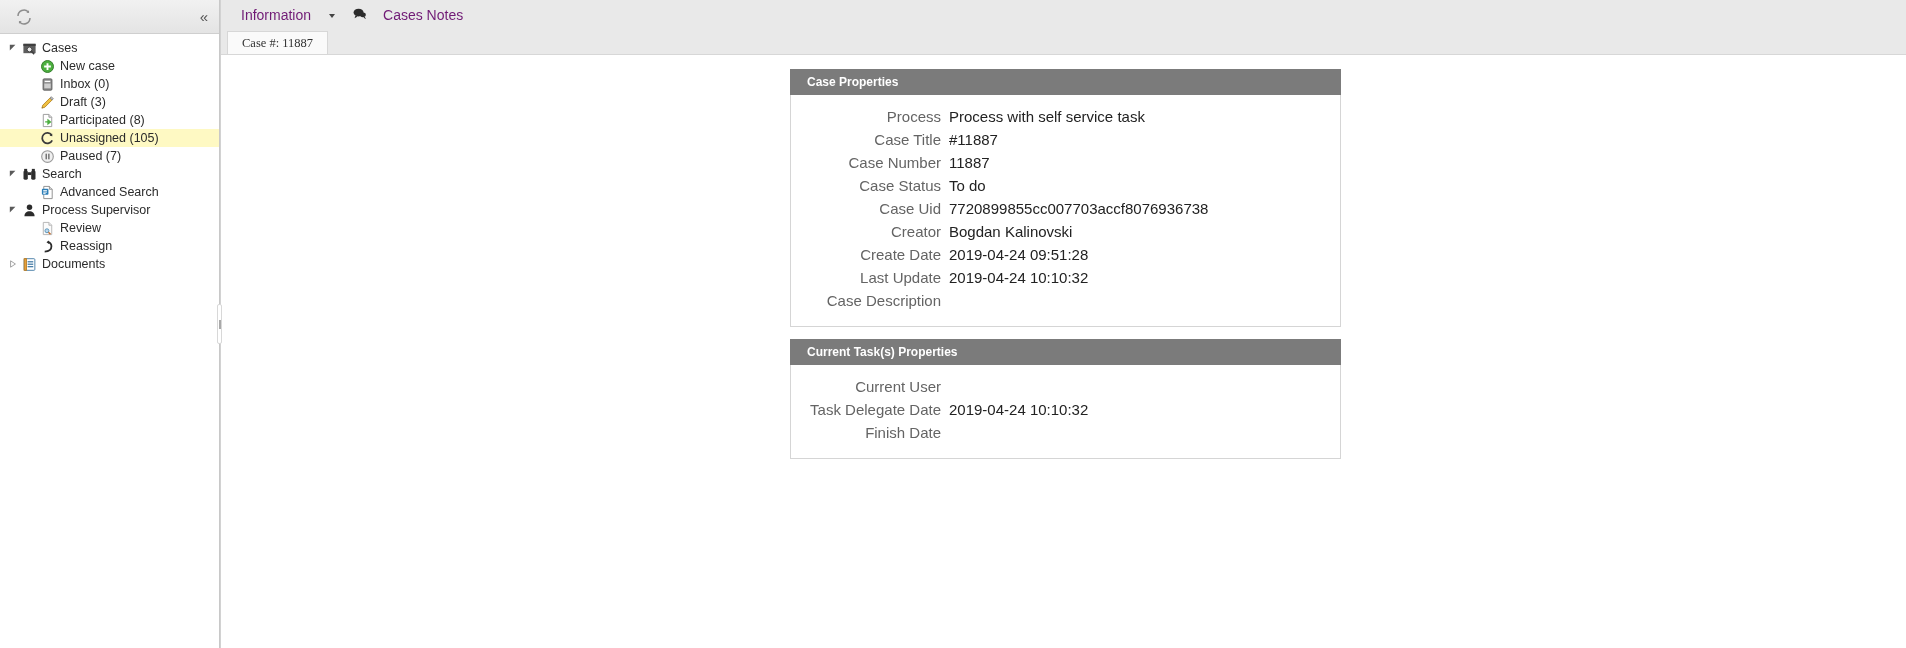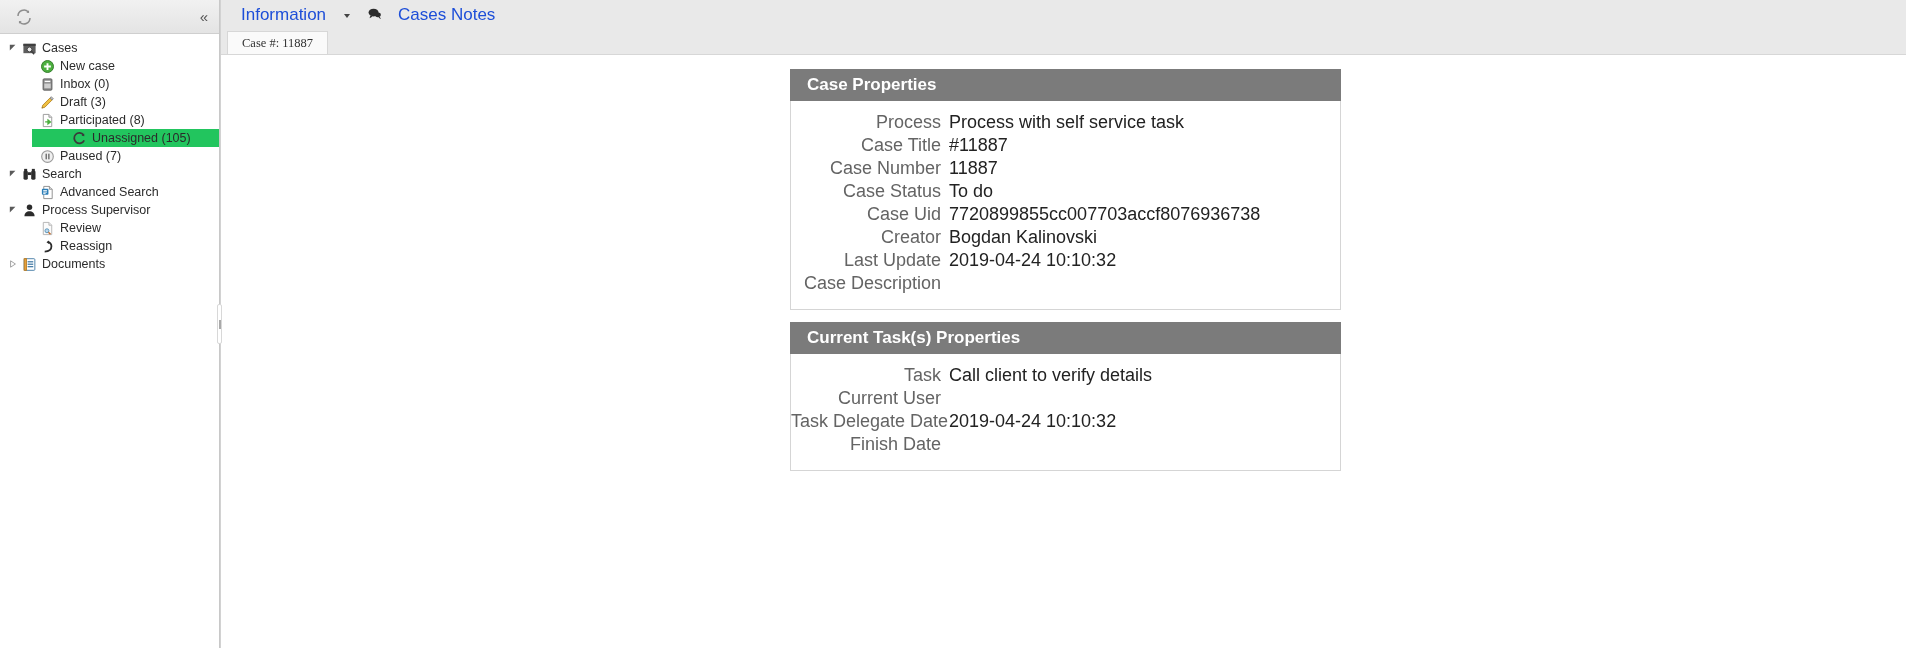--- a/index.html
+++ b/index.html
@@ -55,21 +55,21 @@
   .tree-row {
     display: flex;
     align-items: center;
     height: 18px;
     font-size: 12.5px;
     color: #2b2b2b;
     white-space: nowrap;
     cursor: pointer;
     padding-right: 15px;
   }
-  .tree-row.selected { background: #22c55e; margin-left: 32px; }
+  .tree-row.selected { background: #fef9c3; }
   .tree-row .twisty {
     width: 14px; min-width: 14px;
     display: flex; align-items: center; justify-content: center;
     color: #5a5a5a;
     font-size: 8px;
   }
   .tree-row .ico {
     width: 18px; min-width: 18px;
     height: 16px;
     display: flex; align-items: center; justify-content: center;
@@ -118,22 +118,22 @@
     border-bottom: 1px solid #e9e9e9;
     display: flex;
     align-items: center;
     padding-left: 14px;
     gap: 5px;
   }
   .menu-item {
     display: flex;
     align-items: center;
     gap: 16px;
-    font-size: 17px;
-    color: #1d4ed8;
+    font-size: 14px;
+    color: #701a75;
     padding: 4px 6px;
     cursor: pointer;
     white-space: nowrap;
   }
   .caret-down {
     width: 0; height: 0;
     border-left: 3.5px solid transparent;
     border-right: 3.5px solid transparent;
     border-top: 4px solid #444;
     margin-left: 2px;
@@ -178,32 +178,32 @@
   }
   .panel {
     background: #ffffff;
     border: 1px solid #d5d5d5;
     border-top: none;
     margin-bottom: 12px;
   }
   .panel-title {
     background: #7b7b7b;
     color: #ffffff;
-    font-size: 17px;
+    font-size: 12px;
     font-weight: bold;
     padding: 6px 0 6px 17px;
     margin: 0 -1px 0 -1px;
     position: relative;
     top: 0;
   }
   .panel-body { padding: 10px 0 14px 0; }
   .field-row {
     display: flex;
     align-items: flex-end;
-    font-size: 18px;
+    font-size: 15px;
     line-height: 15px;
     padding: 4px 0;
   }
   .field-label {
     width: 158px;
     min-width: 158px;
     text-align: right;
     color: #646464;
     padding-right: 8px;
     white-space: nowrap;
@@ -453,37 +453,37 @@
               </div>
               <div class="field-row">
                 <div class="field-label">Case Uid</div>
                 <div class="field-value">7720899855cc007703accf8076936738</div>
               </div>
               <div class="field-row">
                 <div class="field-label">Creator</div>
                 <div class="field-value">Bogdan Kalinovski</div>
               </div>
               <div class="field-row">
+                <div class="field-label">Create Date</div>
+                <div class="field-value">2019-04-24 09:51:28</div>
+              </div>
+              <div class="field-row">
                 <div class="field-label">Last Update</div>
                 <div class="field-value">2019-04-24 10:10:32</div>
               </div>
               <div class="field-row">
                 <div class="field-label">Case Description</div>
                 <div class="field-value"></div>
               </div>
             </div>
           </div>
           <div class="panel">
             <div class="panel-title">Current Task(s) Properties</div>
             <div class="panel-body">
               <div class="field-row">
-                <div class="field-label">Task</div>
-                <div class="field-value">Call client to verify details</div>
-              </div>
-              <div class="field-row">
                 <div class="field-label">Current User</div>
                 <div class="field-value"></div>
               </div>
               <div class="field-row">
                 <div class="field-label">Task Delegate Date</div>
                 <div class="field-value">2019-04-24 10:10:32</div>
               </div>
               <div class="field-row">
                 <div class="field-label">Finish Date</div>
                 <div class="field-value"></div>

